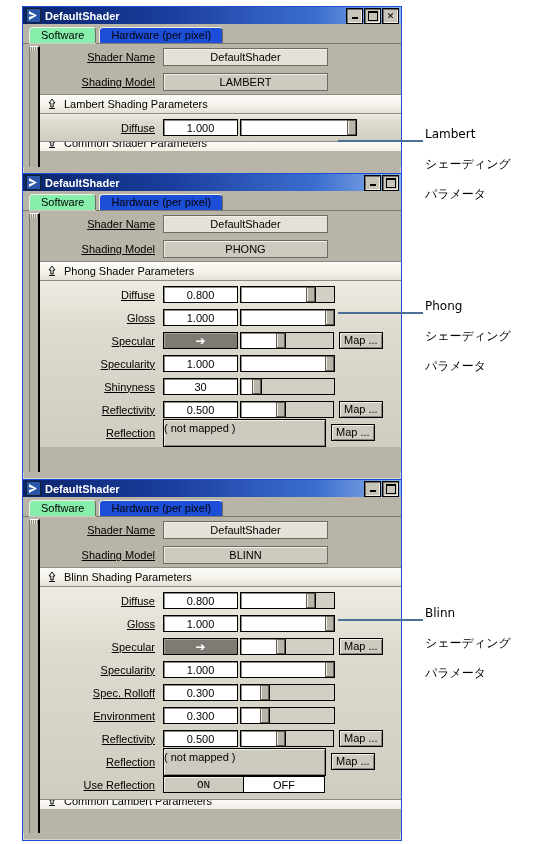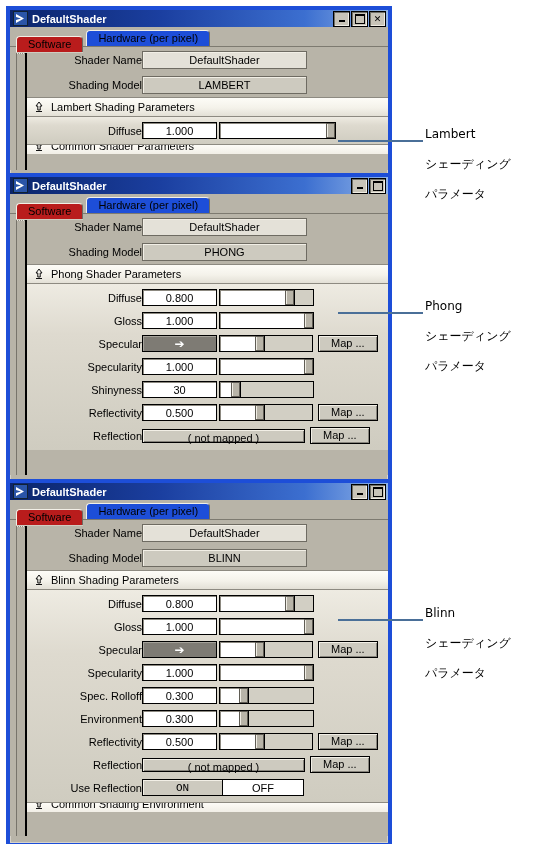--- a/index.html
+++ b/index.html
@@ -10,24 +10,24 @@
     font-size:11px;
     color:#000;
     position:relative;
     overflow:hidden;
     -webkit-font-smoothing:none;
   }
 
   
   .win{
     position:absolute;
-    left:6px;
+    left:22px;
     width:378px;
     background:#b8b4a8;
-    border:4px solid #1d4ed8;
+    border:1px solid #1d4ed8;
     box-shadow:0 0 0 1px #d6d3ca inset;
     overflow:hidden;
   }
   .titlebar{
     height:17px;
     background:linear-gradient(to right,#0a246a 0%,#1b3fa0 40%,#3c6fd0 78%,#8fb3e8 100%);
     display:flex;align-items:center;
     padding:0 2px 0 3px;
     position:relative;
   }
@@ -84,24 +84,23 @@
     background:#1d4ed8;
     border:1px solid #f2efe6;
     border-right-color:#6e6b62;
     border-bottom:none;
     border-radius:4px 4px 0 0;
     margin-right:3px;
     position:relative;
     white-space:nowrap;
   }
   .tab.active{
-    background:#b91c1c;
+    background:#86efac;
     z-index:2;
     box-shadow:0 1px 0 #cfccc1;
-    margin-top:6px;
   }
 
   .panel-row{display:flex;}
   .gutter{
     width:8px;
     background:#b4b0a4;
     border-right:2px solid #000;
     margin-left:6px;
     margin-top:2px;
     border-top:1px solid #fff;
@@ -118,23 +117,25 @@
   }
 
   .row{
     display:flex;align-items:center;
     height:23px;
     padding:0 2px 0 0;
   }
   .lbl{
     width:115px;
     text-align:right;
+    padding-right:8px;
     font-size:11px;
     white-space:nowrap;
     flex:0 0 auto;
+    text-decoration:underline;
   }
   .field{
     background:#cdcabf;
     border:1px solid #6e6b62;
     box-shadow:1px 1px 0 #f2efe6 inset;
     height:16px;line-height:16px;
     text-align:center;font-size:11px;
     flex:0 0 auto;
   }
   .field.light{background:#e4e1d8;}
@@ -197,35 +198,35 @@
     width:75px;height:17px;
     background:#7e7b74;
     border:1px solid #000;
     box-shadow:1px 1px 0 #a5a29a inset;
     display:flex;align-items:center;justify-content:center;
     flex:0 0 auto;
     box-sizing:border-box;
   }
   .mapbtn{
     height:17px;line-height:15px;
-    padding:0 12px;
+    padding:0 4px;
     margin-left:5px;
     background:#cdcabf;
     border:1px solid #000;
     box-shadow:1px 1px 0 #f2efe6 inset,-1px -1px 0 #87847c inset;
     font-size:11px;
     flex:0 0 auto;
     box-sizing:border-box;
   }
   .notmapped{
-    width:163px;height:14px;line-height:16px;
+    width:163px;height:28px;line-height:16px;
     background:#cdcabf;
     border:1px solid #000;
     box-shadow:1px 1px 0 #f2efe6 inset,-1px -1px 0 #87847c inset;
-    text-align:center;font-size:11px;
+    text-align:left;font-size:11px;
     flex:0 0 auto;box-sizing:border-box;
   }
   .seg{
     display:flex;flex:0 0 auto;
   }
   .seg div{
     width:81px;height:17px;line-height:16px;
     text-align:center;font-size:11px;
     border:1px solid #000;
     box-sizing:border-box;
@@ -588,21 +589,21 @@
 
         </div>
         <div class="cutrow">
           <div class="inner">
             <span class="sec-ico">
               <svg width="12" height="12" viewBox="0 0 12 12">
                   <path d="M6 1 L9 5 H7.2 V9 H4.8 V5 H3 Z" fill="none" stroke="#111" stroke-width="1"></path>
                   <path d="M3 10.5 H9" stroke="#111" stroke-width="1"></path>
                 </svg>
             </span>
-            <span>Common Shading Environment</span>
+            <span>Common Lambert Parameters</span>
           </div>
         </div>
       </div>
     </div>
   </div>
 </div>
 
 <div class="leader" style="left:338px;top:140px;width:85px;"></div>
 <div class="anno" style="left:425px;top:112px;">
   <div>Lambert</div>

